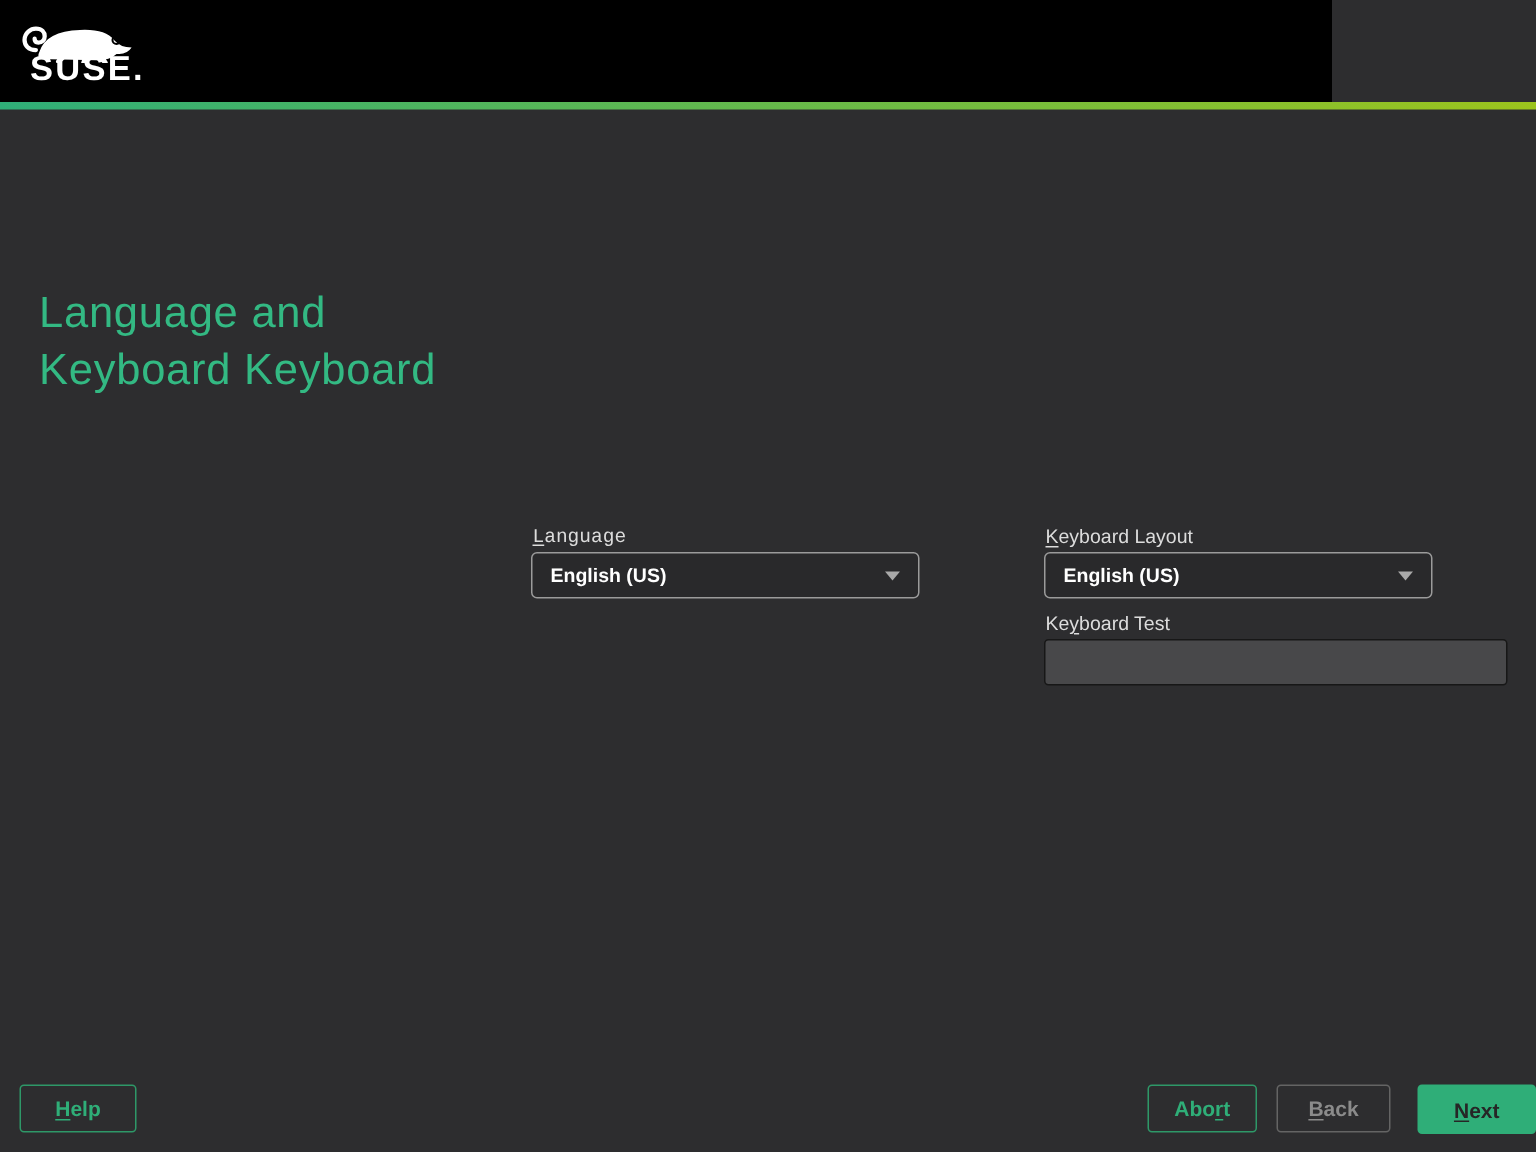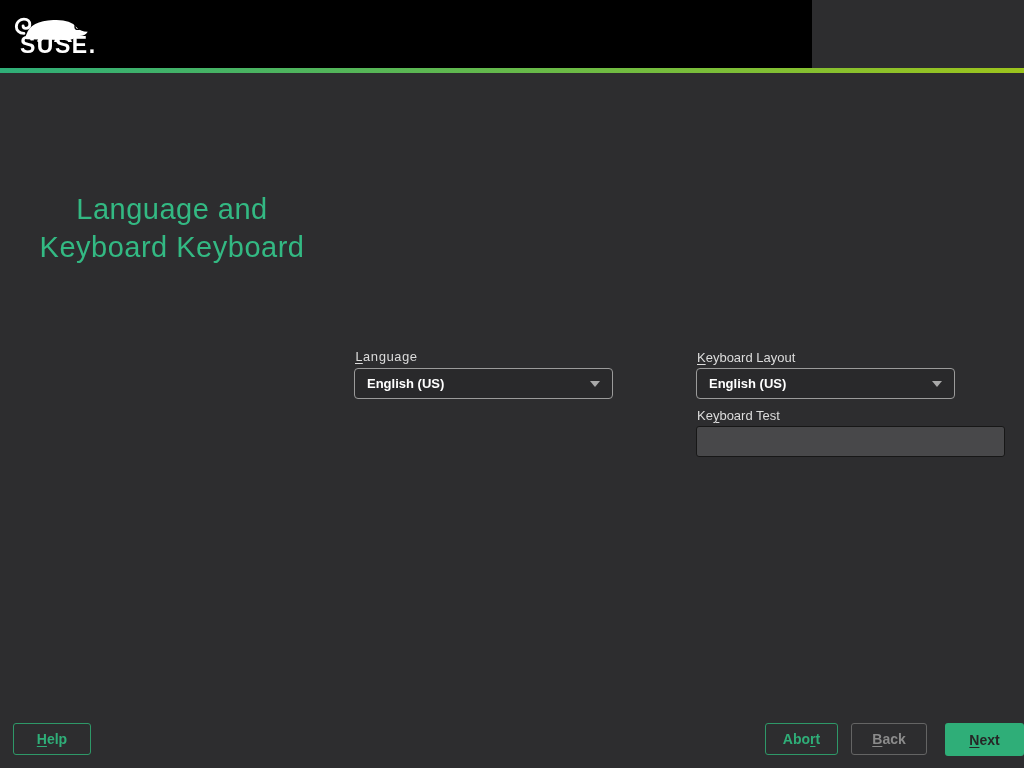--- a/index.html
+++ b/index.html
@@ -16,30 +16,30 @@
     --disabled-border:#646464;
     --disabled-text:#8b8b8b;
     --primary-text:#262626;
   }
   *{margin:0;padding:0;box-sizing:border-box;}
   html,body{width:1024px;height:768px;overflow:hidden;}
   body{font-family:"Liberation Sans","DejaVu Sans",sans-serif;background:var(--bg);}
   .screen{position:relative;width:1024px;height:768px;background:var(--bg);}
 
   
-  .header{position:absolute;left:0;top:0;width:812px;height:68px;background:var(--header-bg);}
+  .header{position:absolute;left:0;top:0;width:888px;height:68px;background:var(--header-bg);}
   .logo{position:absolute;left:13px;top:8px;width:90px;height:52px;}
   .logo svg{display:block;}
   .wordmark{position:absolute;left:7px;top:24px;color:#ffffff;font-weight:bold;
             font-size:23px;letter-spacing:1.5px;font-family:"Liberation Sans",sans-serif;}
   .accent-line{position:absolute;left:0;top:68px;width:1024px;height:5px;
                background:linear-gradient(to right,var(--accent),var(--accent2));}
 
   
-  .title{position:absolute;left:26px;top:190px;width:292px;text-align:center;
+  .title{position:absolute;left:26px;top:190px;width:292px;text-align:left;
          color:var(--title-green);font-weight:300;font-size:29px;line-height:38px;
          letter-spacing:0.5px;font-family:"Liberation Sans","DejaVu Sans",sans-serif;}
 
   
   .field-label{position:absolute;color:var(--label-text);font-size:13px;}
   .mn{text-decoration:underline;text-underline-offset:2px;}
   .combobox{position:absolute;width:259px;height:31px;background:var(--combo-bg);
             border:1px solid var(--combo-border);border-radius:4px;display:flex;
             align-items:center;padding:0 12px;cursor:default;}
   .combobox .value{color:#ffffff;font-weight:bold;font-size:13px;flex:1;}

